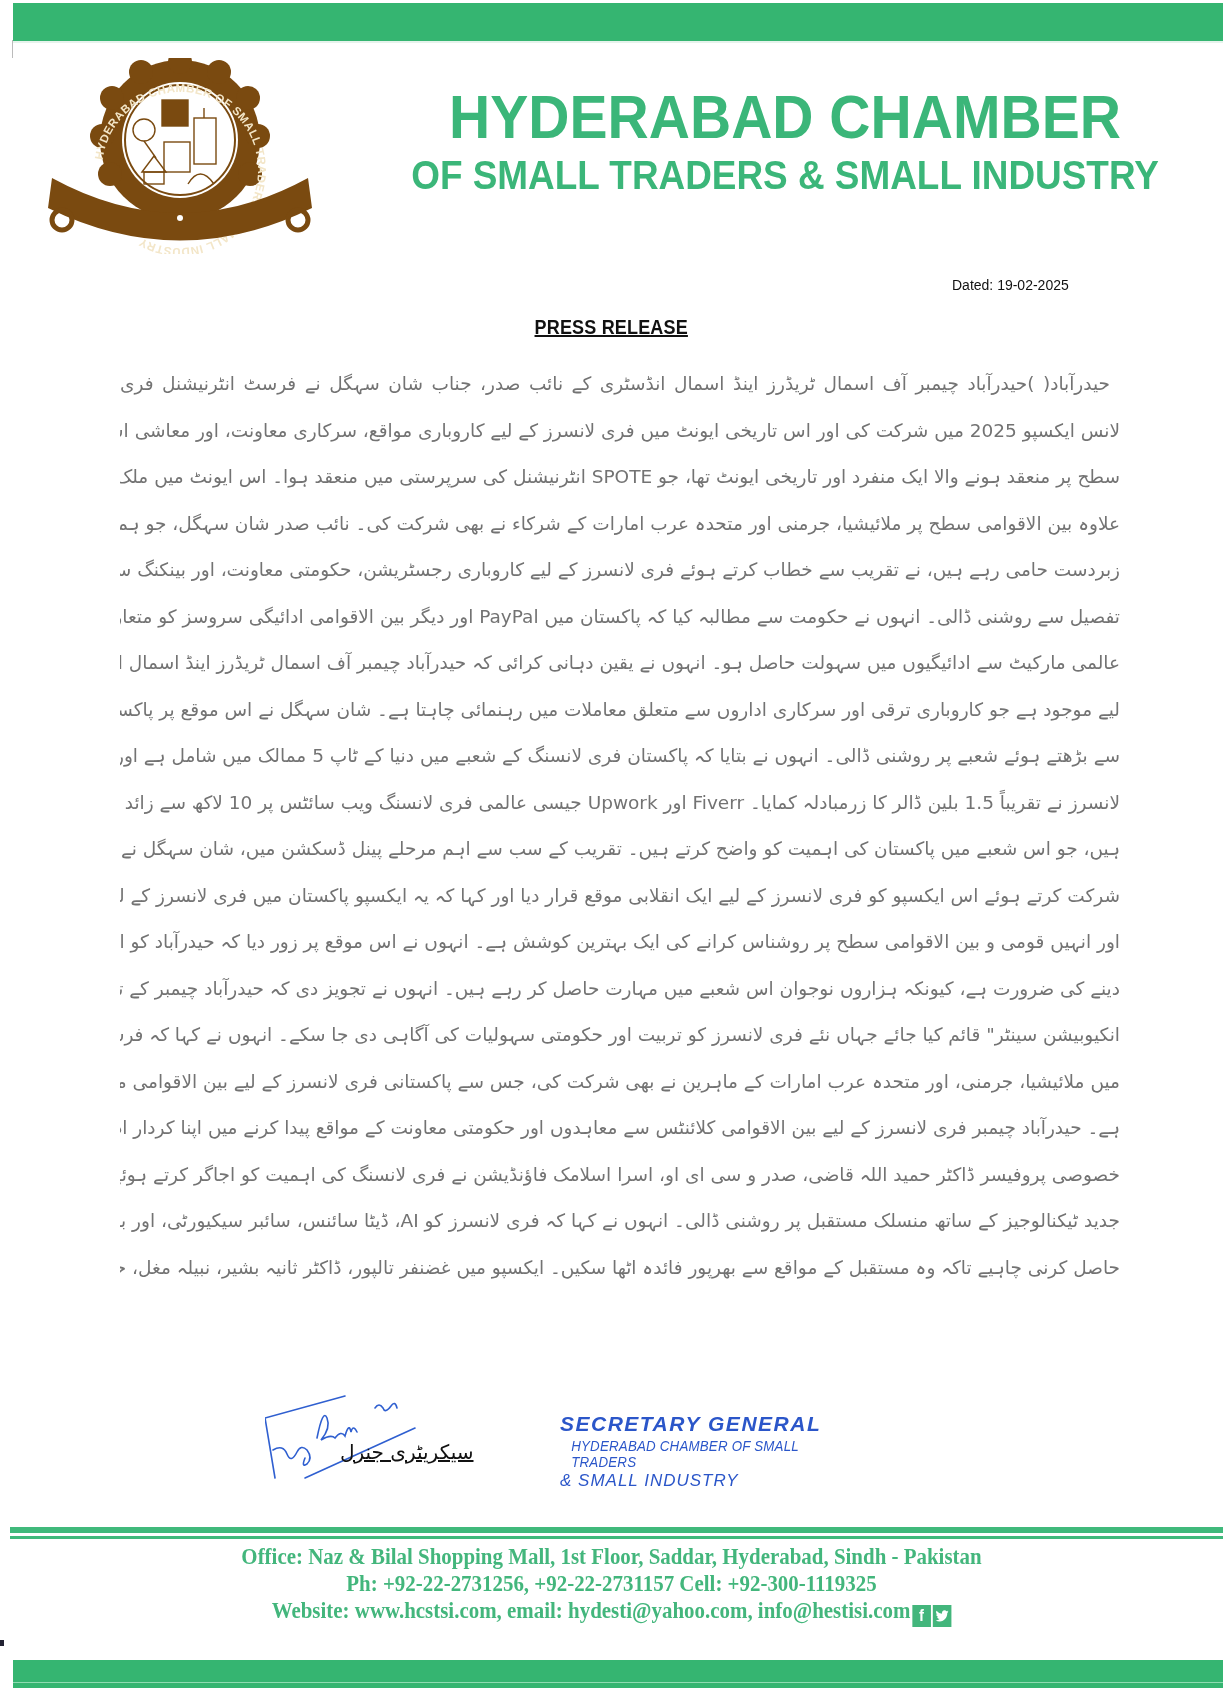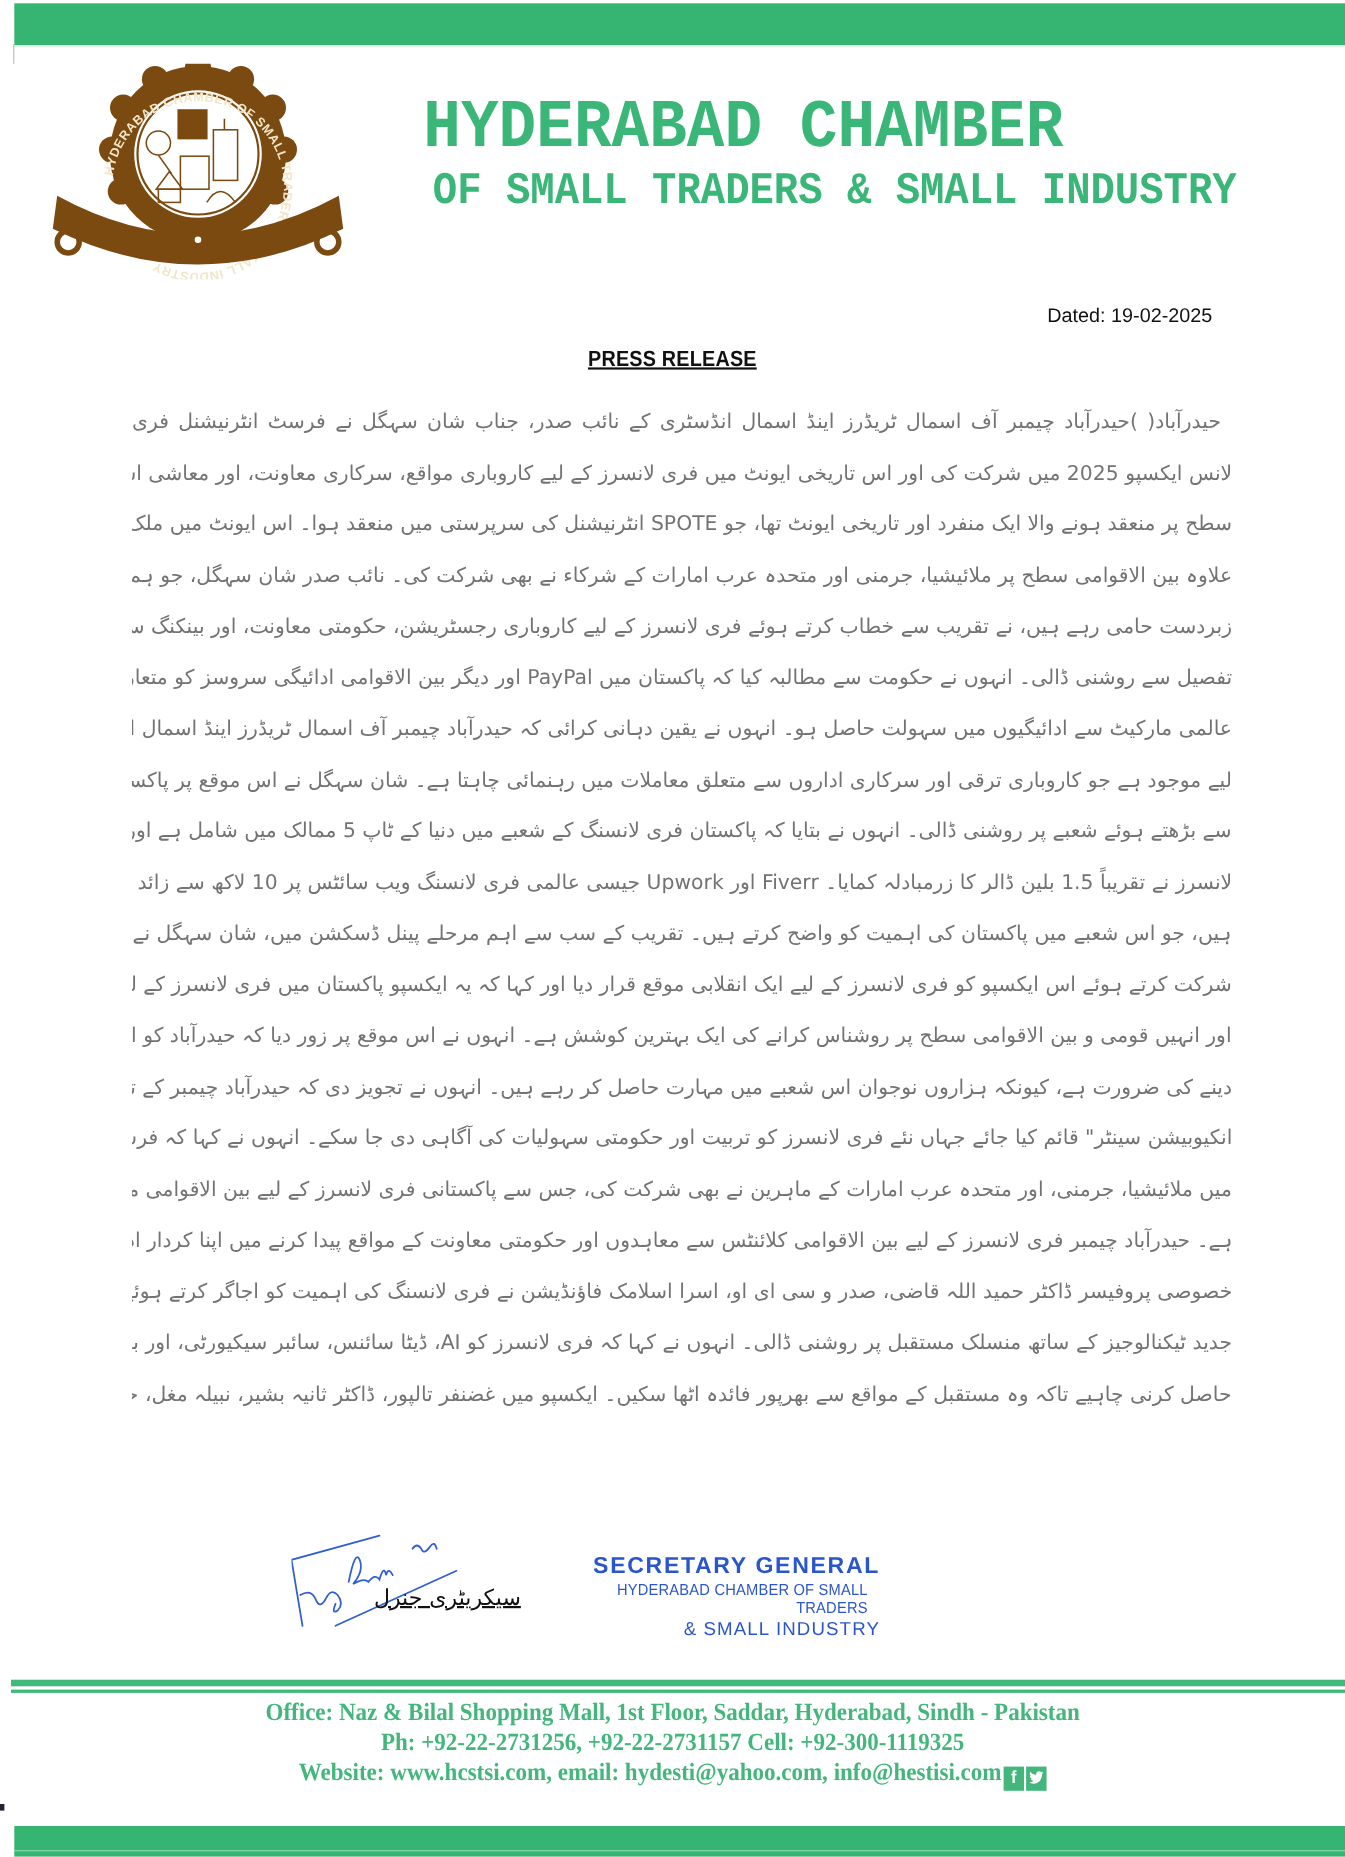--- a/index.html
+++ b/index.html
@@ -2,36 +2,36 @@
 <html><head>
 <meta charset="utf-8">
 <style>
   html, body { margin: 0; padding: 0; background: #fff; }
   body { width: 1223px; height: 1688px; position: relative; overflow: hidden; font-family: "Liberation Sans", sans-serif; color: #111; }
   .band-top { position: absolute; left: 13px; top: 3px; width: 1210px; height: 38px; background: #35b571; }
   .band-top-edge { position: absolute; left: 13px; top: 41px; width: 1210px; height: 2px; background: #e6f3ec; }
   .left-tick { position: absolute; left: 12px; top: 40px; width: 1px; height: 18px; background: #bbb; }
 
   .logo { position: absolute; left: 44px; top: 58px; width: 272px; height: 196px; }
-  .org-title { position: absolute; left: 350px; top: 84px; width: 870px; font-family: Liberation Mono, monospace; color: #3bb679; font-weight: bold; }
+  .org-title { position: absolute; left: 350px; top: 84px; width: 870px; text-align: center; font-family: Liberation Sans, sans-serif; color: #3bb679; font-weight: bold; }
   .org-title .l1 { font-size: 62px; letter-spacing: 0px; line-height: 66px; transform: scaleX(0.92); transform-origin: center; }
   .org-title .l2 { font-size: 41px; line-height: 46px; margin-top: 2px; transform: scaleX(0.9); transform-origin: center; }
 
-  .dated { position: absolute; left: 952px; top: 277px; font-size: 18px; color: #111; }
+  .dated { position: absolute; left: 952px; top: 277px; font-size: 14px; color: #111; }
   .press { position: absolute; left: 0; width: 1223px; top: 316px; text-align: center; }
   .press span { font-size: 20px; font-weight: bold; text-decoration: underline; letter-spacing: 0.2px; transform: scaleX(0.9); display: inline-block; }
 
   .body { position: absolute; left: 120px; top: 361px; width: 1000px; direction: rtl; }
   .body .line { height: 46.5px; line-height: 46.5px; font-family: "DejaVu Sans", sans-serif; font-size: 18.5px; color: #737373; text-align: justify; text-align-last: justify; white-space: nowrap; overflow: hidden; }
   .body .line.last { text-align-last: right; }
   .body .line.first { padding-right: 10px; }
 
   .sig { position: absolute; left: 265px; top: 1378px; width: 200px; height: 110px; }
   .sig-urdu { position: absolute; left: 340px; top: 1440px; font-family: "DejaVu Sans", sans-serif; font-size: 20px; color: #111; direction: rtl; text-decoration: underline; }
-  .sec { position: absolute; left: 520px; top: 1412px; width: 280px; text-align: right; color: #2b56c9; }
+  .sec { position: absolute; left: 560px; top: 1412px; width: 280px; text-align: left; color: #2b56c9; font-style: italic; }
   .sec .t1 { font-size: 21px; font-weight: bold; letter-spacing: 1.5px; }
   .sec .t2 { font-size: 14.5px; letter-spacing: 0.2px; transform: scaleX(0.92); margin-top: 2px; }
   .sec .t3 { font-size: 17px; letter-spacing: 1px; margin-top: 1px; }
 
   .foot-line1 { position: absolute; left: 10px; top: 1527px; width: 1213px; height: 6px; background: #40b97b; }
   .foot-line2 { position: absolute; left: 10px; top: 1536px; width: 1213px; height: 2.5px; background: #40b97b; }
   .footer { position: absolute; left: 0; width: 1223px; top: 1543px; text-align: center; font-family: "Liberation Serif", serif; color: #43b67c; font-weight: bold; }
   .footer .fl { font-size: 22.5px; line-height: 27px; transform: scaleX(0.93); transform-origin: center; }
   .soc { display: inline-block; width: 20px; height: 22px; background: #43b67c; color: #fff; font-family: "Liberation Sans", sans-serif; font-size: 16px; line-height: 22px; vertical-align: -3px; margin-left: 2px; text-align: center; }
   .band-bottom { position: absolute; left: 13px; top: 1660px; width: 1210px; height: 28px; background: #35b571; }

